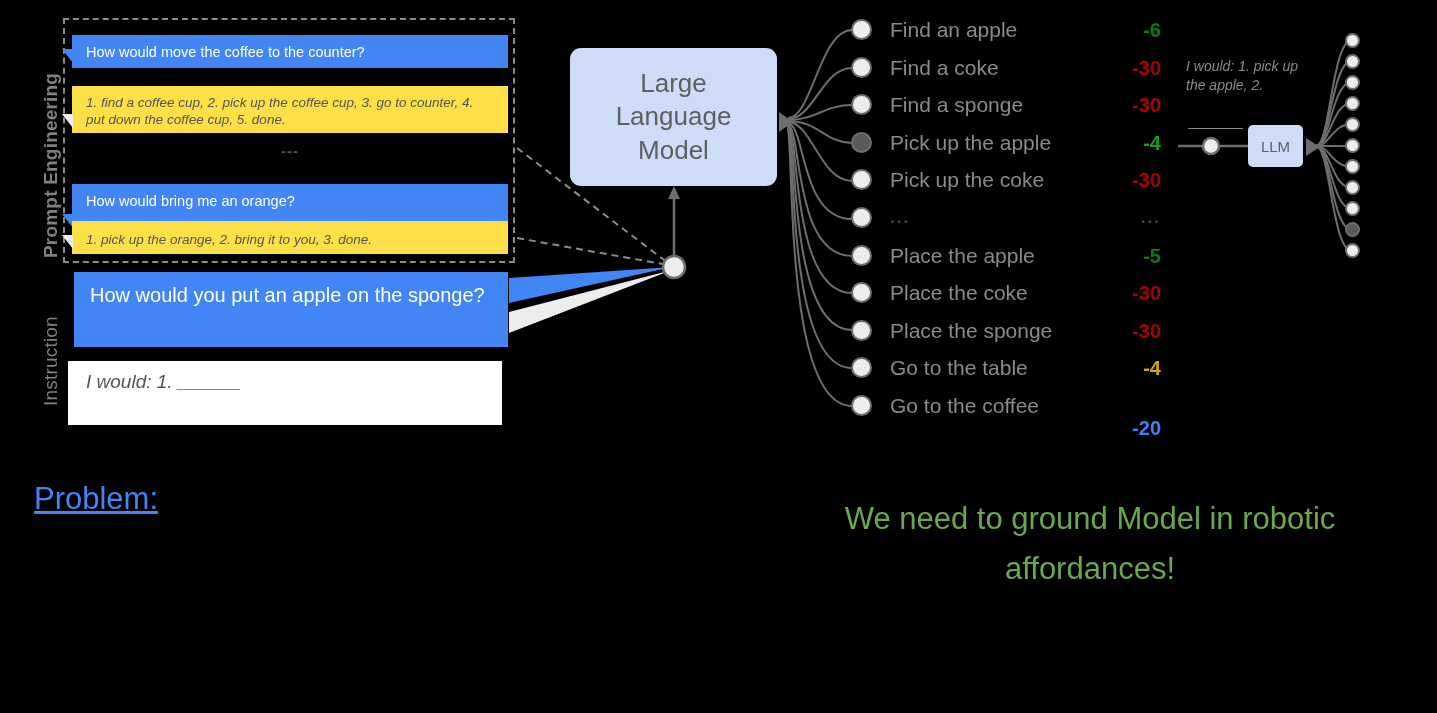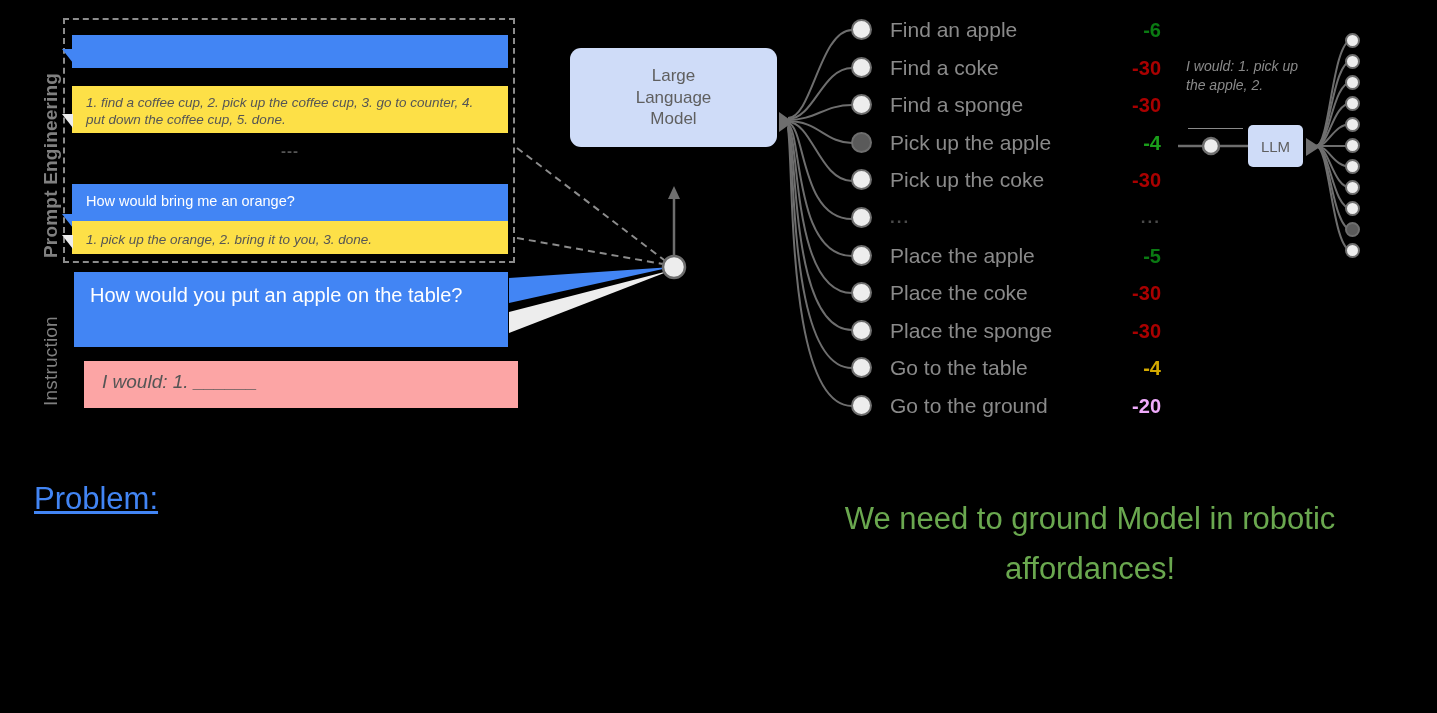--- a/index.html
+++ b/index.html
@@ -51,31 +51,31 @@
     letter-spacing:1px;
   }
 
   
   #b5{
     position:absolute;left:74px;top:272px;width:434px;height:75px;
     background:#4285f4;color:#fff;font-size:20px;padding:10px 16px;
     box-sizing:border-box;line-height:1.32;
   }
   #b6{
-    position:absolute;left:84px;top:361px;width:434px;height:47px;
-    background:#fca5a5;color:#555;font-size:19px;font-style:italic;
+    position:absolute;left:68px;top:361px;width:434px;height:64px;
+    background:#ffffff;color:#555;font-size:19px;font-style:italic;
     padding:10px 18px;box-sizing:border-box;
   }
 
   
   #llm-box{
-    position:absolute;left:570px;top:48px;width:207px;height:99px;
+    position:absolute;left:570px;top:48px;width:207px;height:138px;
     background:#cfdcf8;border-radius:11px;
     display:flex;align-items:center;justify-content:center;
-    color:#5f5f5f;font-size:17px;line-height:1.28;text-align:center;
+    color:#5f5f5f;font-size:26px;line-height:1.28;text-align:center;
   }
 
   
   #wires{position:absolute;left:0;top:0;width:1437px;height:713px;}
 
   
   .opt-row{position:absolute;height:30px;}
   .opt-dot{
     position:absolute;left:0;top:4px;width:21px;height:21px;border-radius:50%;
     background:#ededed;border:2.5px solid #6e6e6e;box-sizing:border-box;
@@ -127,36 +127,37 @@
 
 <div id="root">
 
   <div class="side-label" id="lbl-prompt">Prompt Engineering</div>
   <div class="side-label" id="lbl-instruction">Instruction</div>
 
   <div id="prompt-box"></div>
 
   <div class="bubble user" id="b1">
     <span class="tail"></span>
+    <span>How would  move  the coffee to the  counter?</span>
   </div>
   <div class="bubble bot" id="b2">
     <span class="tail"></span>
     <span>1. find a coffee cup, 2. pick up the coffee cup, 3. go to counter, 4. put down the coffee cup, 5. done.</span>
   </div>
   <div id="ellipsis-sep">---</div>
   <div class="bubble user" id="b3">
     <span class="tail"></span>
     <span>How would  bring me an orange?</span>
   </div>
   <div class="bubble bot" id="b4">
     <span class="tail"></span>
     <span>1. pick up the orange, 2. bring it to you, 3. done.</span>
   </div>
 
-  <div id="b5">How would you put an apple on the table?</div>
+  <div id="b5">How would you put an apple on the sponge?</div>
   <div id="b6">I would: 1. ______</div>
 
   <div id="llm-box">
     <div>
       <div>Large</div>
       <div>Language</div>
       <div>Model</div>
     </div>
   </div>
 
@@ -254,22 +255,22 @@
         <div class="opt-label">Place the sponge</div>
         <div class="opt-score" style="color: rgb(170, 0, 0);">-30</div>
       </div>
       <div class="opt-row" style="left: 851px; top: 353.4px;">
         <div class="opt-dot"></div>
         <div class="opt-label">Go to the table</div>
         <div class="opt-score" style="color: rgb(212, 170, 0);">-4</div>
       </div>
       <div class="opt-row" style="left: 851px; top: 391px;">
         <div class="opt-dot"></div>
-        <div class="opt-label">Go to the ground</div>
-        <div class="opt-score" style="color: #f0abfc;">-20</div>
+        <div class="opt-label">Go to the coffee</div>
+        <div class="opt-score" style="color: #3b82f6; margin-top: 22px;">-20</div>
       </div>
     </div>
 
   <div id="resp-text">I would: 1. pick up the apple, 2.</div>
   <div id="resp-underline"></div>
   <div id="llm-small">LLM</div>
   <div id="right-nodes">
       <div class="rdot" style="left: 1345px; top: 33px;"></div>
       <div class="rdot" style="left: 1345px; top: 54px;"></div>
       <div class="rdot" style="left: 1345px; top: 75px;"></div>

